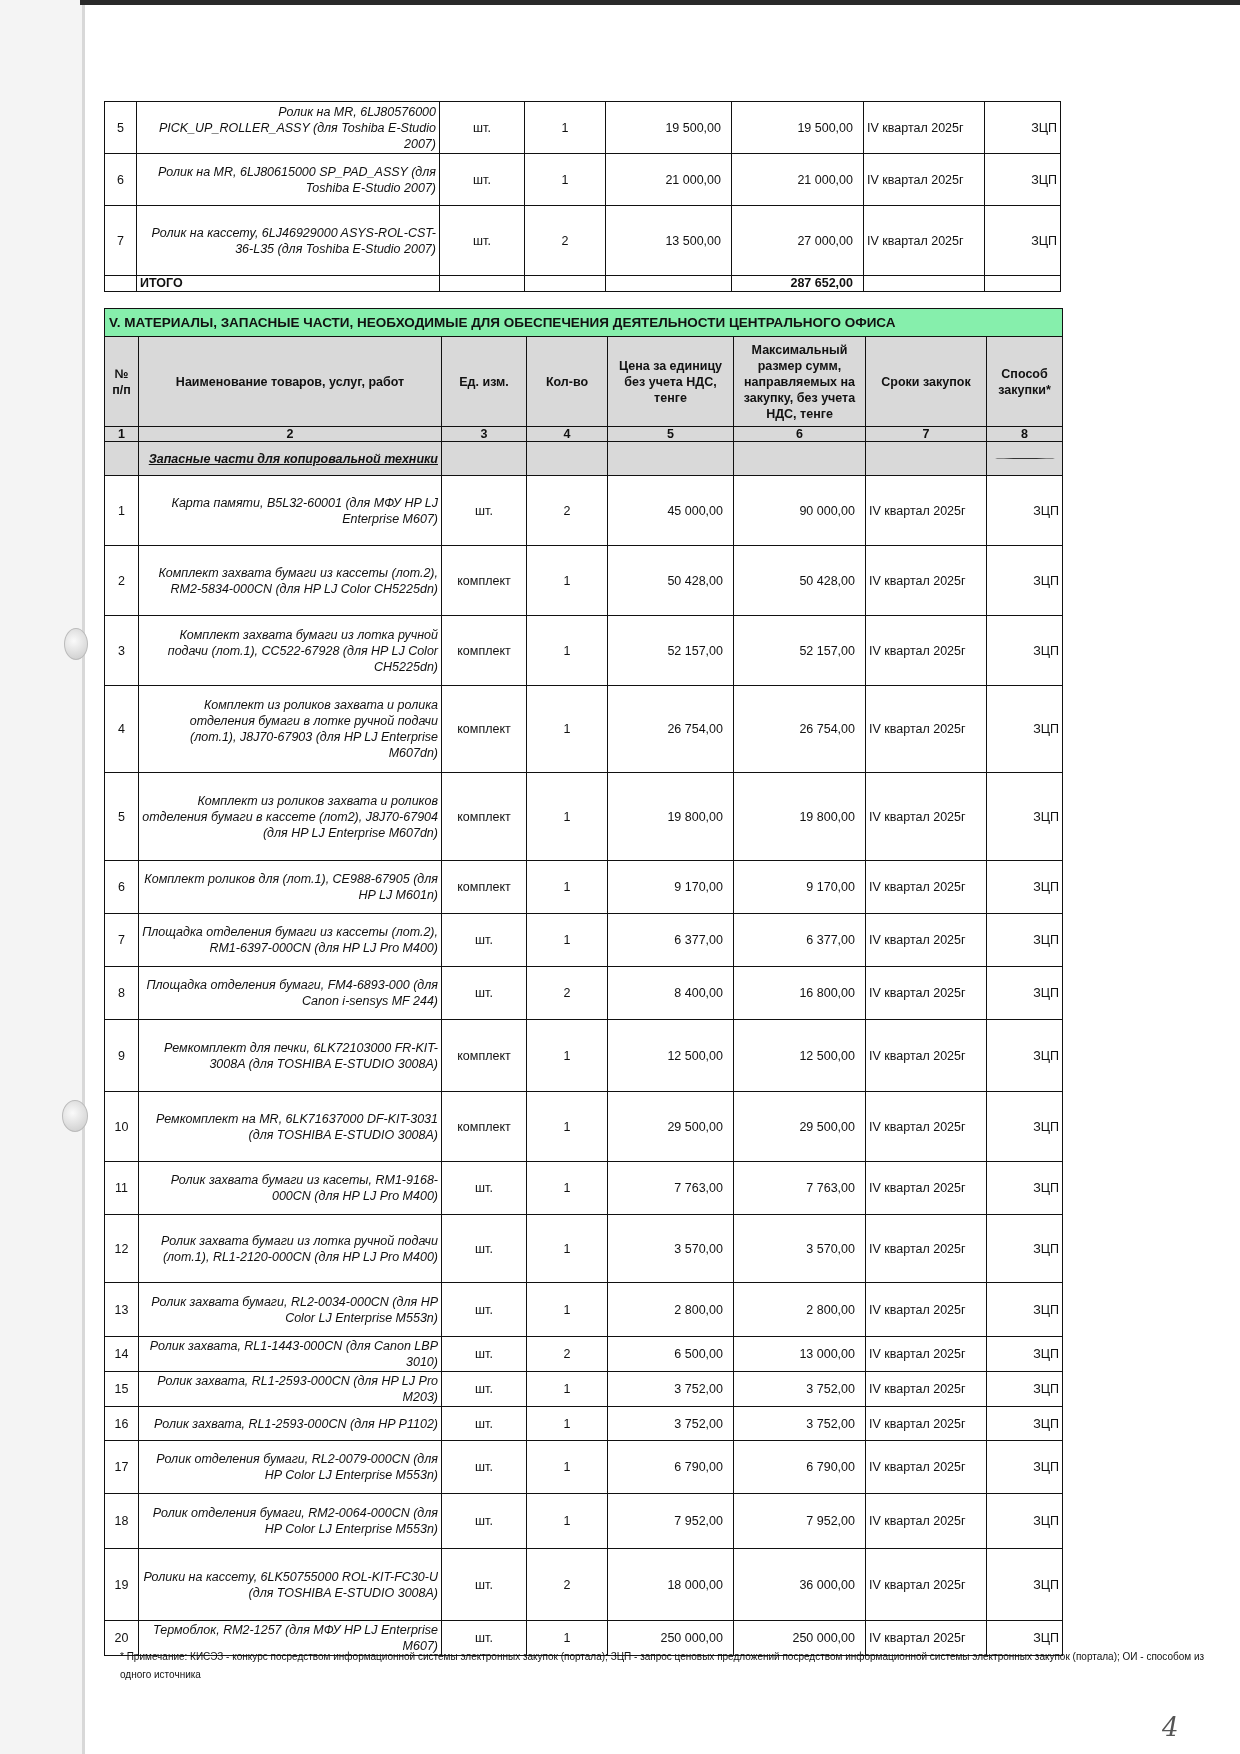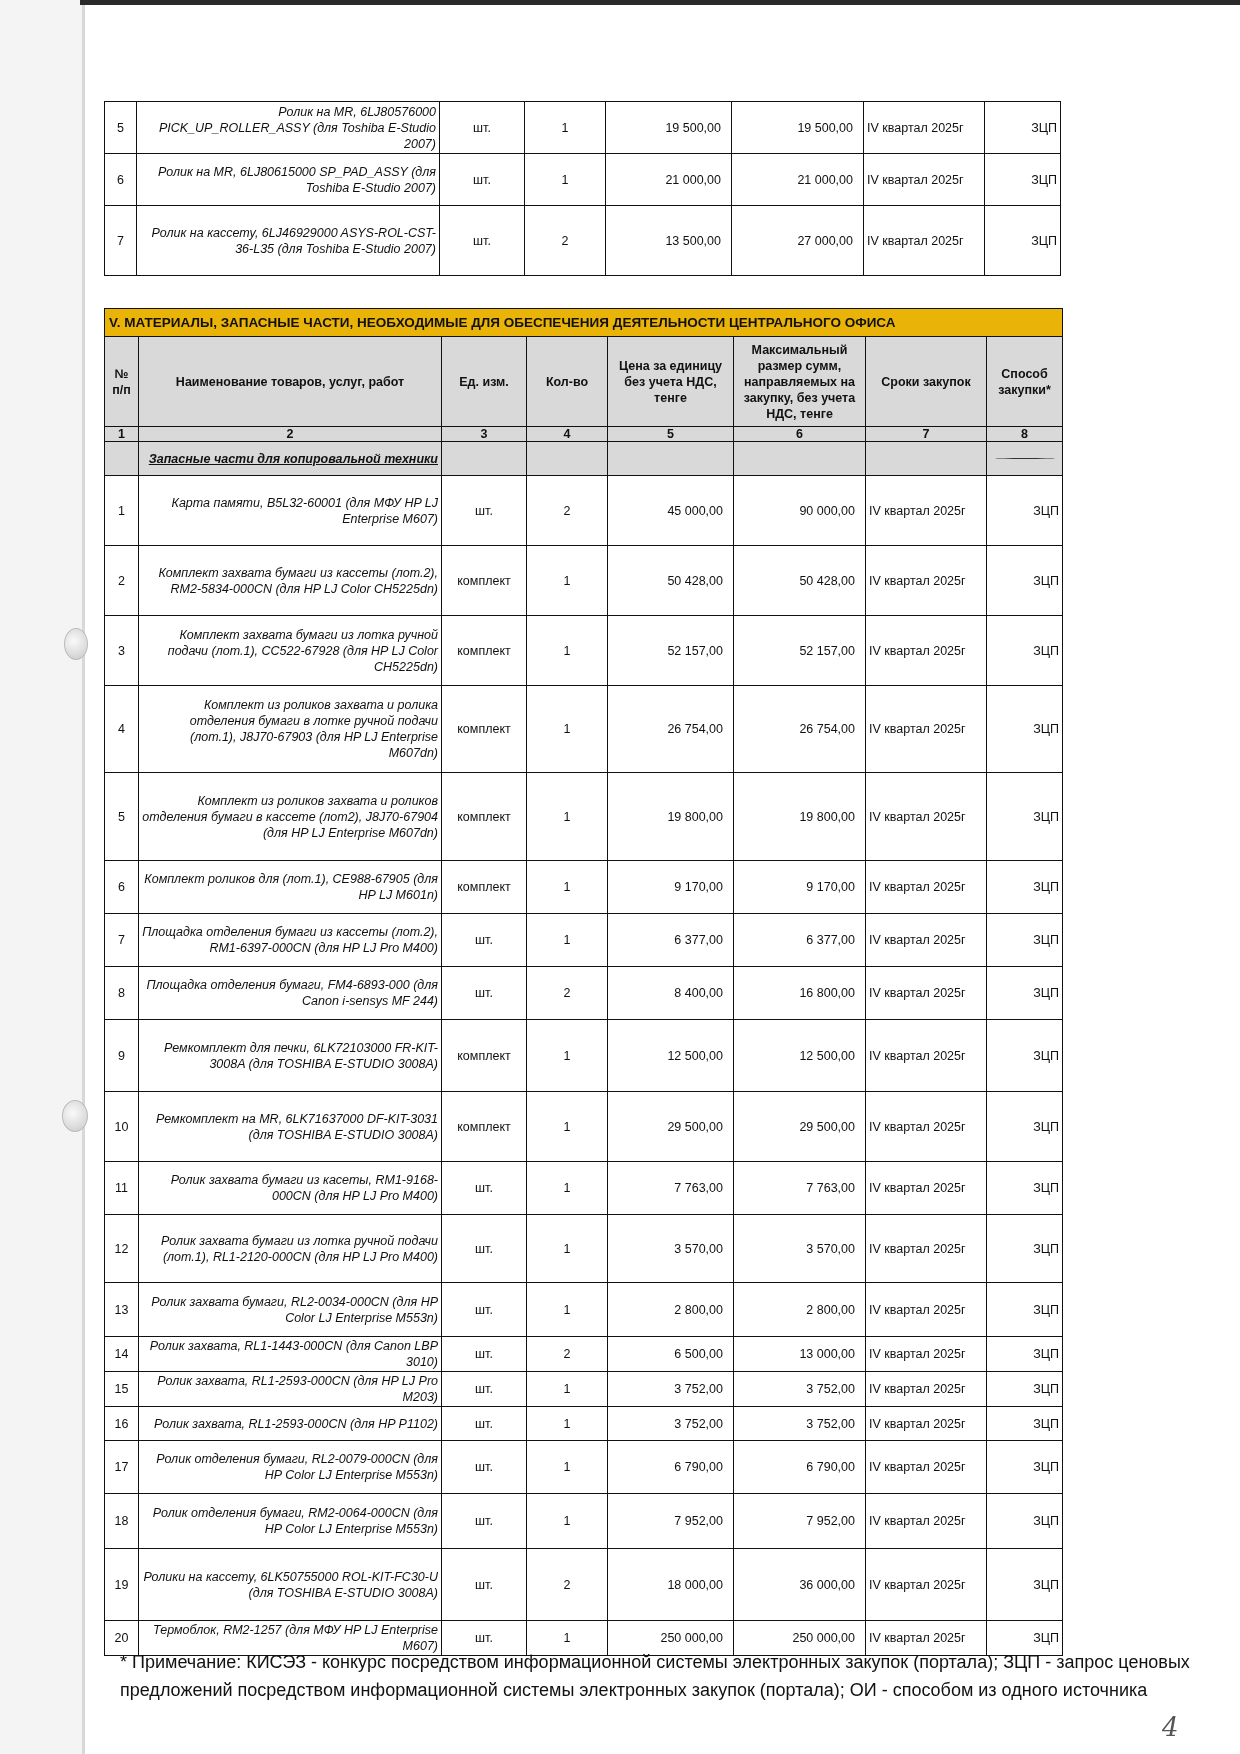--- a/index.html
+++ b/index.html
@@ -17,24 +17,24 @@
   td, th { border:1.5px solid #111; padding:1px 3px; font-size:12.5px; line-height:16px; vertical-align:middle; }
   .c-num { text-align:center; }
   .c-name { text-align:right;font-style:italic; }
   .c-unit { text-align:center; }
   .c-qty { text-align:center; }
   .c-money { text-align:right; padding-right:10px; }
   .c-term { text-align:left; white-space:nowrap; }
   .c-method { text-align:right; }
   .gray { background:#d9d9d9; }
   th { font-weight:bold; font-size:12.5px; text-align:center; }
-  .sec-title { font-weight:bold; font-size:13.5px; text-align:left; padding-left:4px; background:#eab308; }
+  .sec-title { font-weight:bold; font-size:13.5px; text-align:left; padding-left:4px; background:#86efac; }
   .subhead { font-weight:bold; text-decoration:underline; }
   .bold { font-weight:bold; }
-  .footnote { position:absolute; left:120px; top:1648px; width:1100px; font-size:18px; line-height:28px; color:#111; }
+  .footnote { position:absolute; left:120px; top:1648px; width:1100px; font-size:10px; line-height:18px; color:#111; }
   .pagenum { position:absolute; left:1162px; top:1712px; font-size:26px; font-style:italic; color:#555; font-family:"DejaVu Serif", serif; }
   .dash { display:block; width:60px; height:1px; background:#333; margin:0 auto; border-radius:50%; }
 </style>
 </head>
 <body>
 
 <div class="scan-left"></div>
 <div class="scan-edge"></div>
 <div class="scan-top"></div>
 <div class="hole" style="left:64px;top:628px;width:22px;height:30px;"></div>
@@ -74,20 +74,30 @@
       </tr>
       <tr style="height: 70px;">
         <td class="c-num">7</td>
         <td class="c-name">Ролик на кассету, 6LJ46929000 ASYS-ROL-CST-36-L35 (для Toshiba E-Studio 2007)</td>
         <td class="c-unit">шт.</td>
         <td class="c-qty">2</td>
         <td class="c-money">13 500,00</td>
         <td class="c-money">27 000,00</td>
         <td class="c-term">IV квартал 2025г</td>
         <td class="c-method">ЗЦП</td>
+      </tr>
+      <tr style="height: 16px;">
+        <td style="line-height: 13px;"></td>
+        <td class="bold" style="line-height: 13px;">ИТОГО</td>
+        <td style="line-height: 13px;"></td>
+        <td style="line-height: 13px;"></td>
+        <td style="line-height: 13px;"></td>
+        <td class="bold c-money" style="line-height: 13px;">287 652,00</td>
+        <td style="line-height: 13px;"></td>
+        <td style="line-height: 13px;"></td>
       </tr>
     </tbody>
 </table>
 
 <table style="left:104px; top:308px; width:958px;">
   <colgroup>
     <col style="width:34px">
       <col style="width:303px">
       <col style="width:85px">
       <col style="width:81px">

